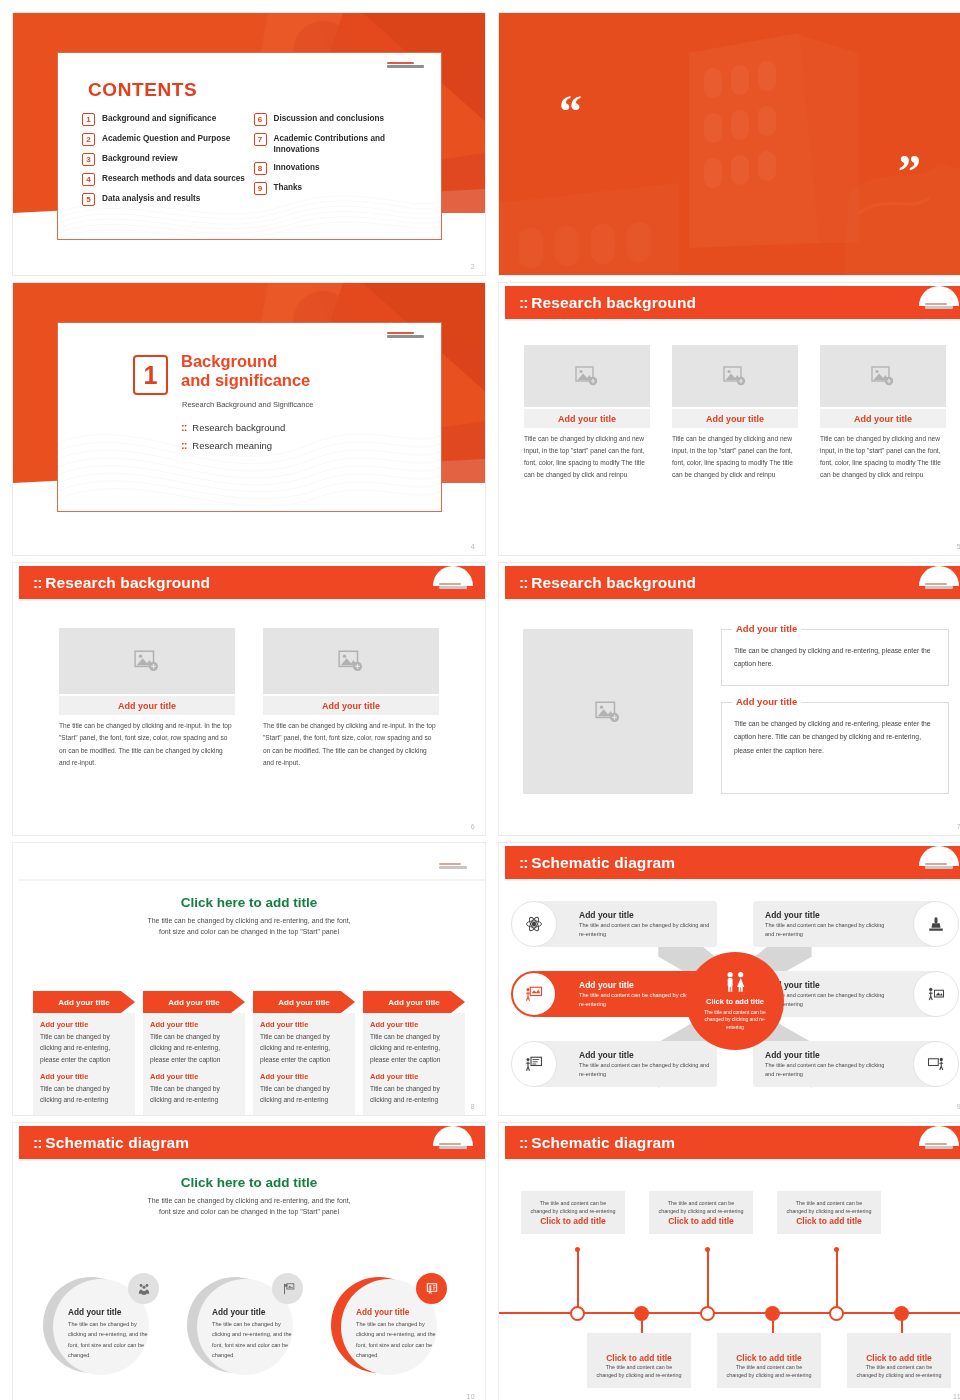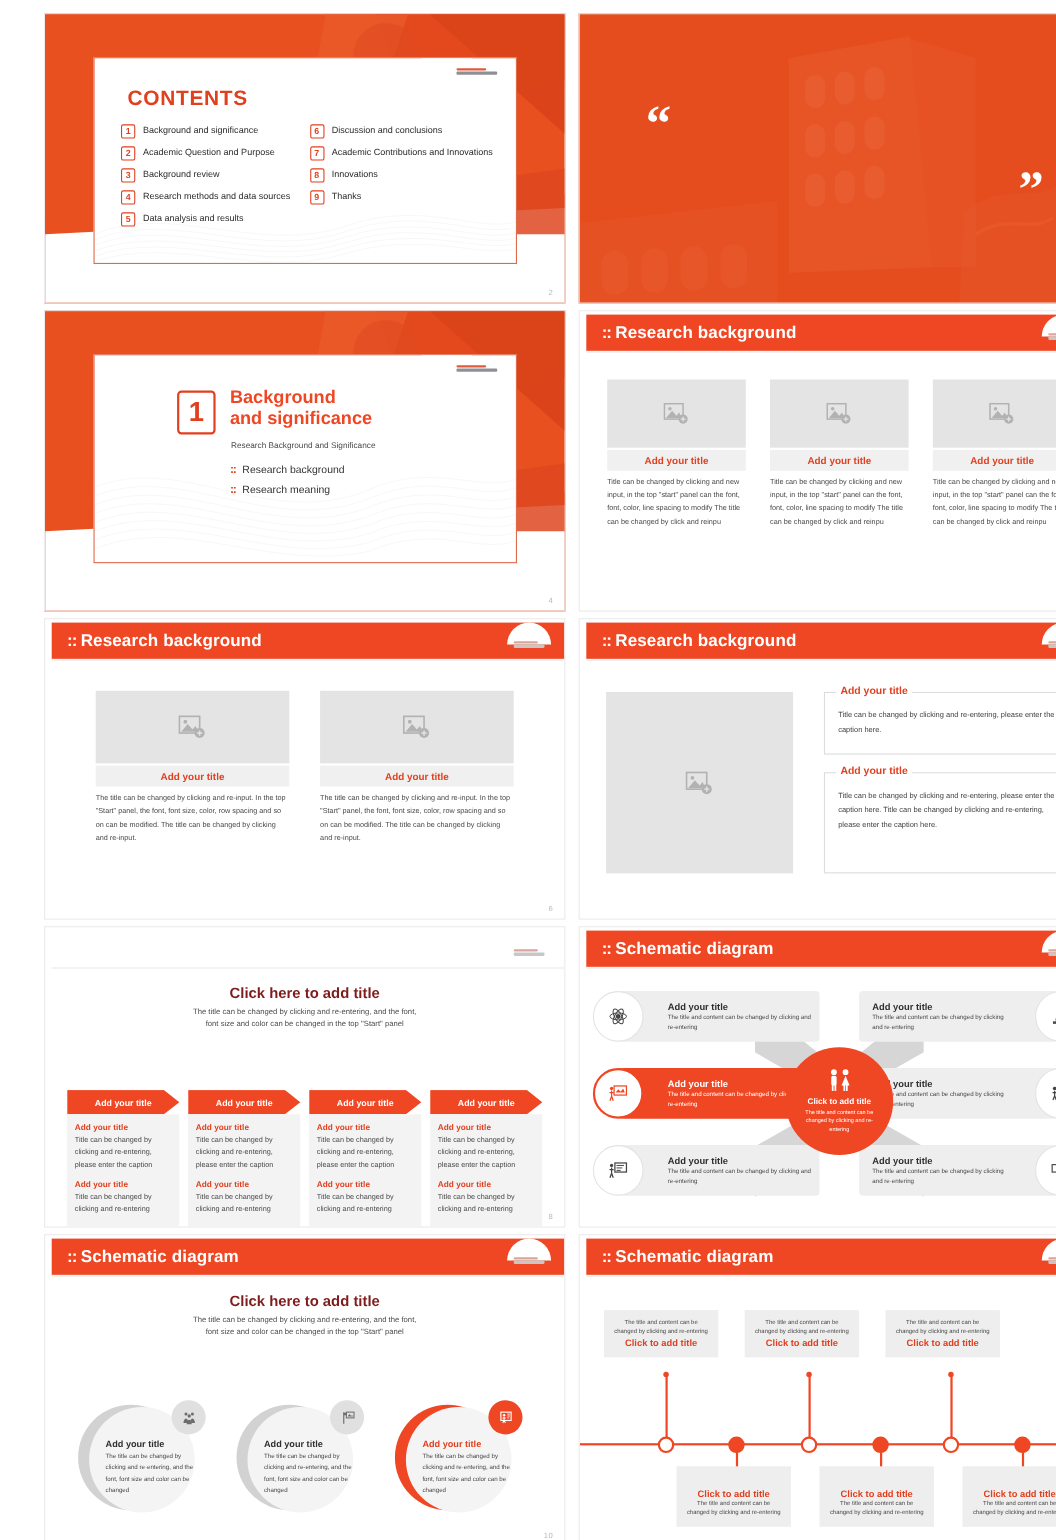--- a/index.html
+++ b/index.html
@@ -10,21 +10,20 @@
   }
   .deck {
     width:880px; height:1400px;
     display:grid;
     grid-template-columns:474px 474px;
     grid-template-rows:264px 274px 274px 274px 284px;
     column-gap:12px;
     row-gap:6px;
     padding:12px;
     background:#ffffff;
-    margin-left:28px;
   }
   .slide {
     position:relative;
     overflow:hidden;
     background:#ffffff;
     border:1px solid #eceaea;
   }
   
   .pagenum {
     position:absolute; right:10px; bottom:5px;
@@ -99,21 +98,21 @@
   .toc { position:absolute; left:24px; top:60px; right:16px; display:flex; }
   .toc-col { width:50%; }
   .toc-item { display:flex; align-items:flex-start; margin-bottom:7px; }
   .toc-n {
     flex:0 0 auto; width:13px; height:13px;
     border:1px solid #e1401f; border-radius:2px;
     color:#e1401f; font-size:8px; font-weight:bold;
     display:flex; align-items:center; justify-content:center;
     margin-right:7px; margin-top:0px;
   }
-  .toc-t { font-size:8.2px; color:#2b2b2b; font-weight:normal; line-height:1.28; padding-top:1px; }
+  .toc-t { font-size:8.2px; color:#2b2b2b; font-weight:bold; line-height:1.28; padding-top:1px; }
   .wave {
     position:absolute; left:0; right:0; bottom:0; height:78px;
     opacity:.5; pointer-events:none;
   }
 
   
   .s3 { background:#e8501f; }
   .s3 .bld { position:absolute; inset:0; opacity:.16; }
   .quote-mark {
     position:absolute; color:#fff; font-weight:bold;
@@ -174,21 +173,21 @@
   }
   .fieldbox .lgd {
     position:absolute; left:10px; top:-7px; background:#fff; padding:0 4px;
     color:#e1401f; font-size:9.5px; font-weight:bold;
   }
   .fieldbox .txt { font-size:6.8px; line-height:1.95; color:#3f3f3f; }
   .fieldbox.b1 { height:57px; }
   .fieldbox.b2 { height:92px; }
 
   
-  .ctr-h { text-align:center; color:#7f1d1d; font-size:13.5px; font-weight:bold; margin-top:12px; }
+  .ctr-h { text-align:center; color:#15803d; font-size:13.5px; font-weight:bold; margin-top:12px; }
   .ctr-s { text-align:center; color:#4b4b4b; font-size:7px; line-height:1.62; margin-top:5px; }
   .arrows { position:absolute; left:20px; right:20px; top:108px; display:flex; }
   .arrow-col { flex:1; margin-right:8px; }
   .arrow-col:last-child { margin-right:0; }
   .arrow-head {
     position:relative; height:22px; background:#ef4623;
     color:#fff; font-size:8px; font-weight:bold;
     display:flex; align-items:center; justify-content:center;
     clip-path:polygon(0 0, calc(100% - 14px) 0, 100% 50%, calc(100% - 14px) 100%, 0 100%);
   }

